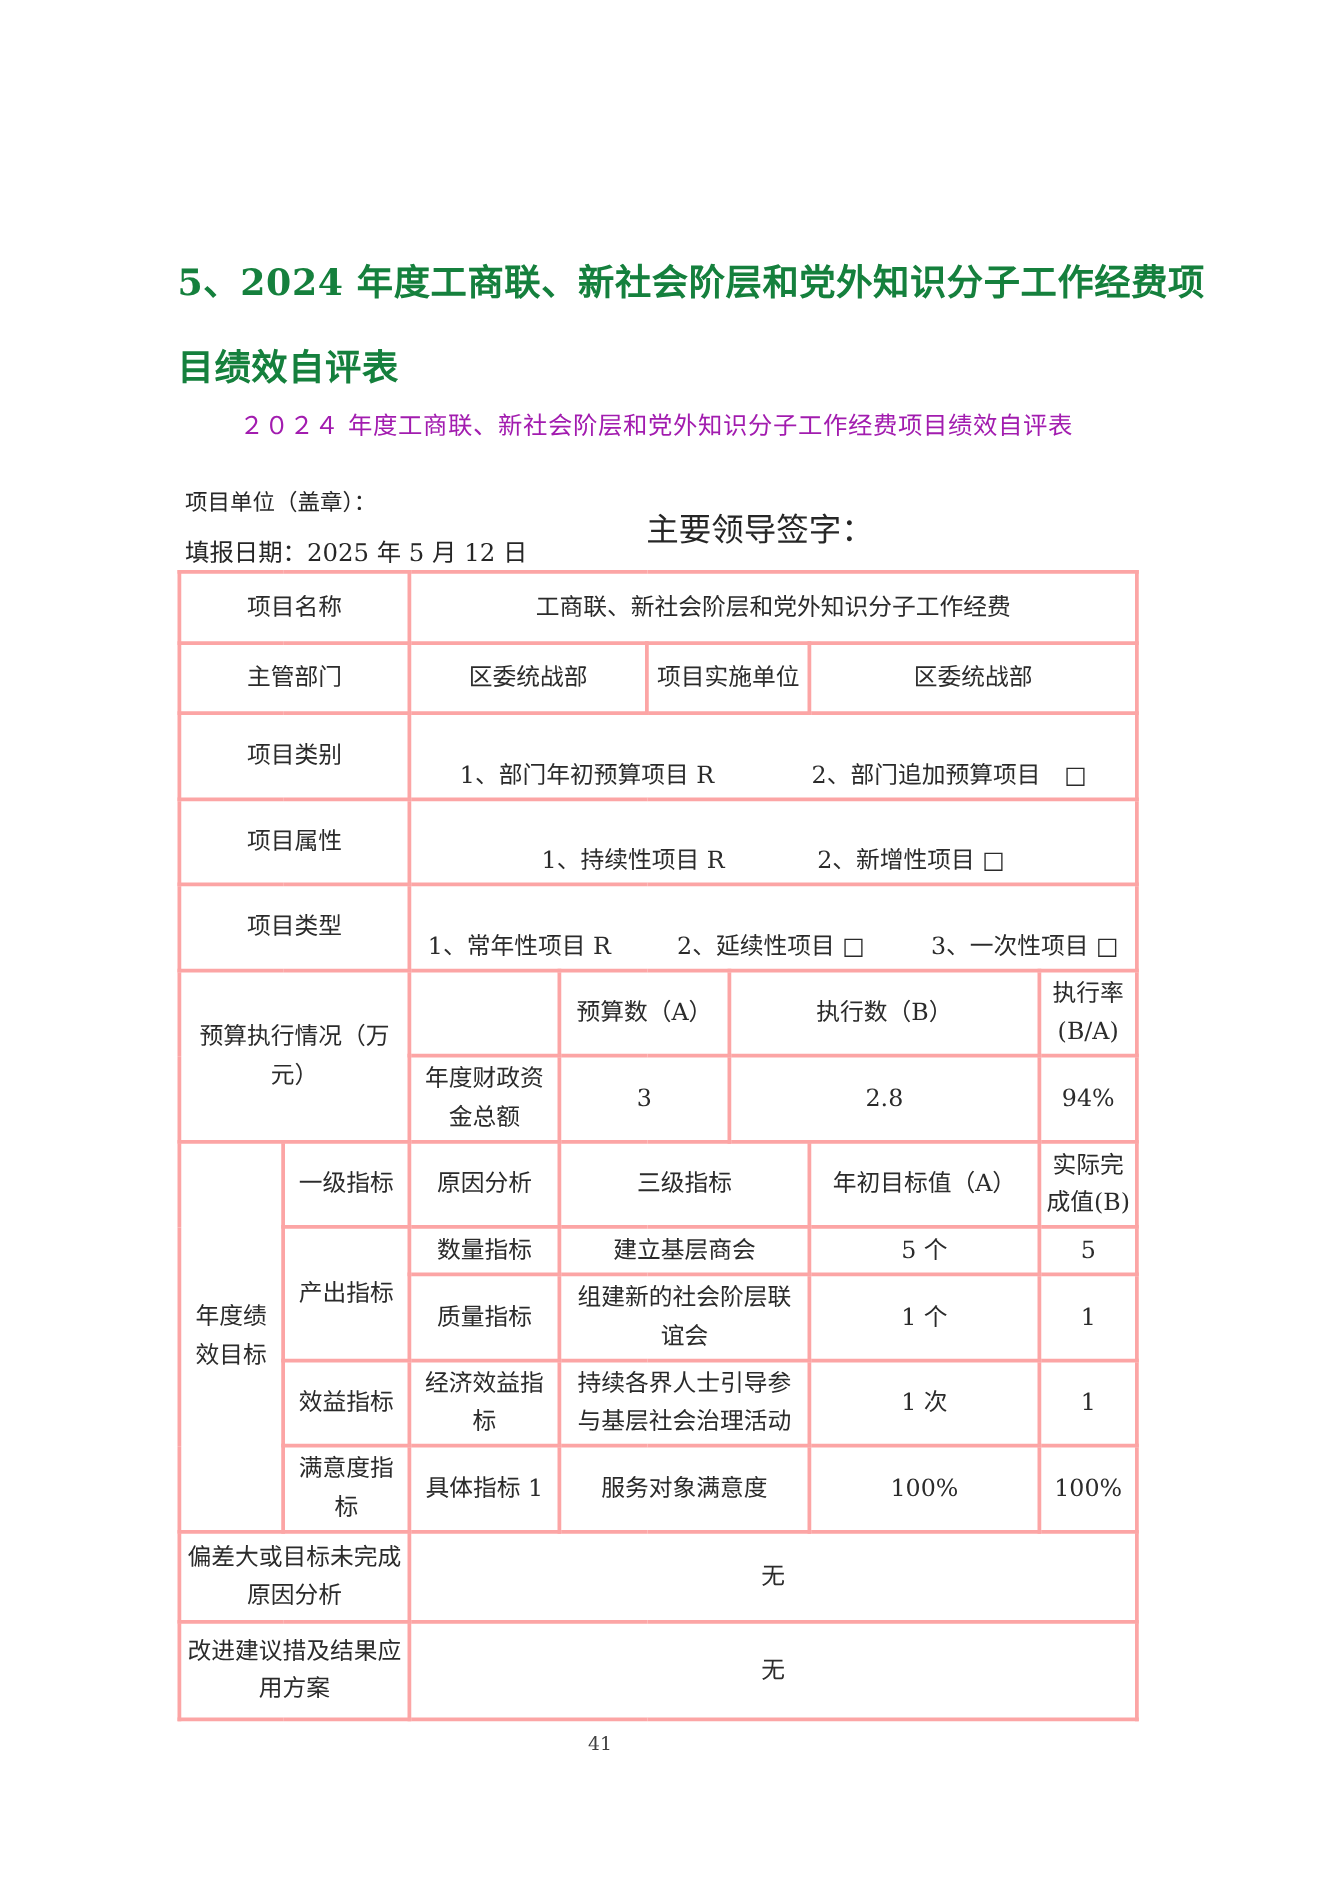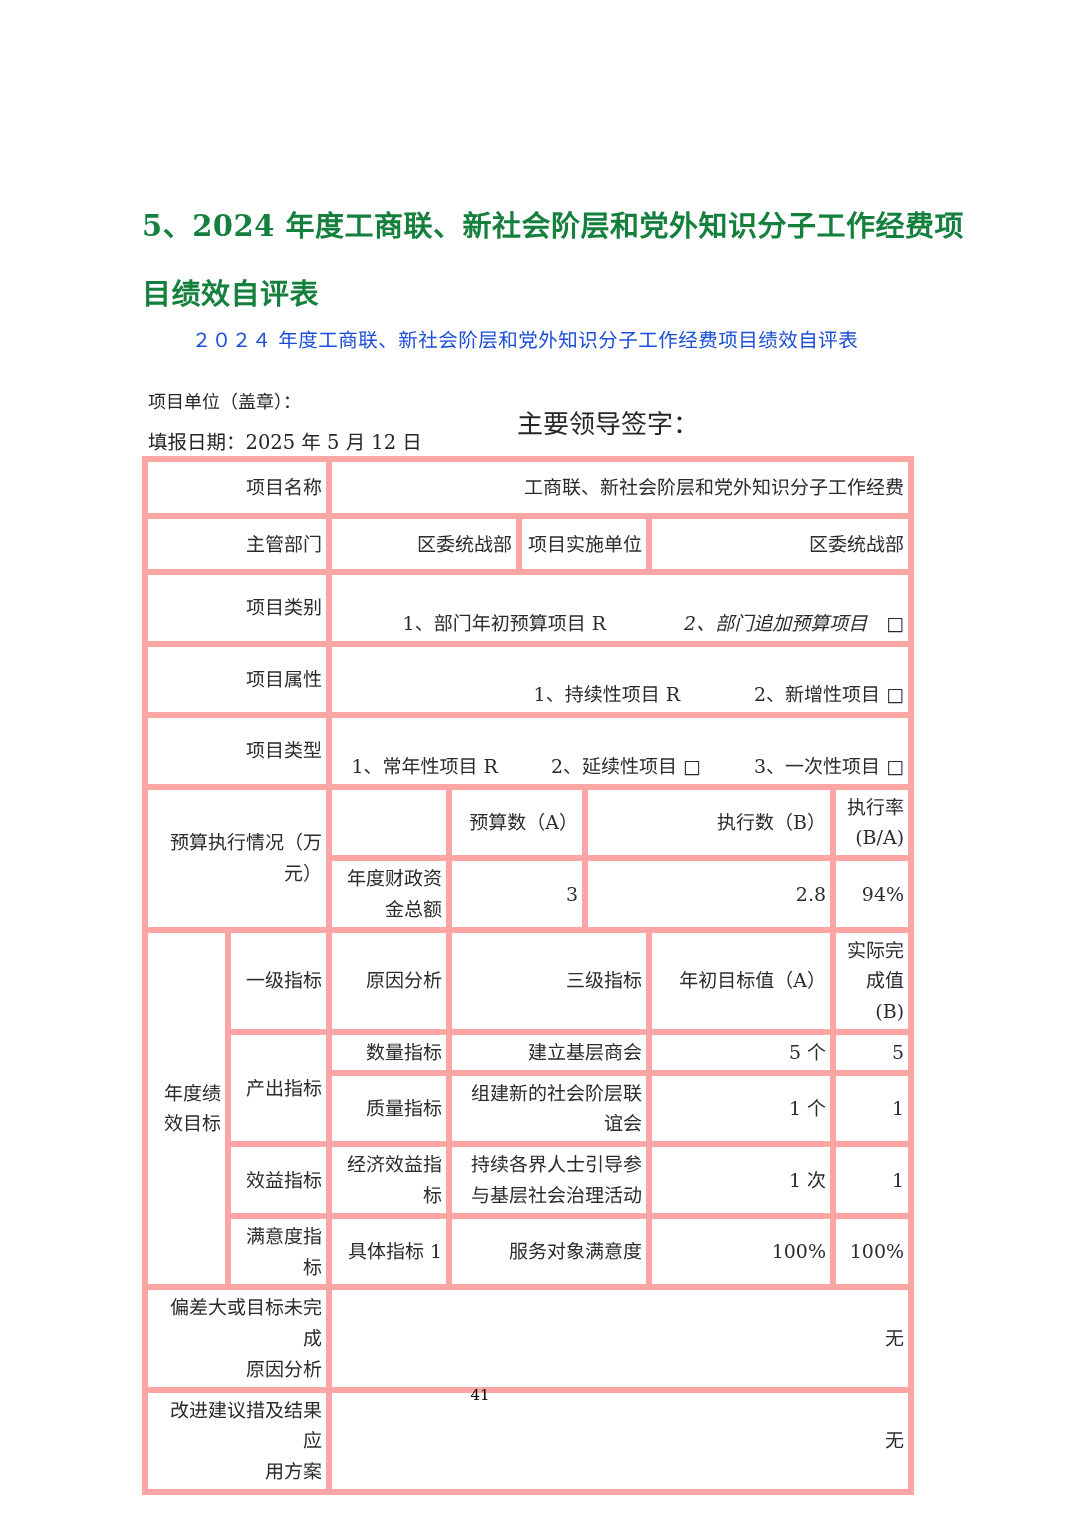--- a/index.html
+++ b/index.html
@@ -25,70 +25,70 @@
     color: #15803d;
     letter-spacing: 0.5px;
   }
   .doc-subtitle {
     position: absolute;
     top: 324px;
     left: 142px;
     width: 766px;
     text-align: center;
     font-size: 19.5px;
-    color: #1d4ed8;
+    color: #a21caf;
     letter-spacing: 0.5px;
   }
   .meta-line-1 { position: absolute; top: 387px; left: 0; width: 1074px; height: 28px; }
   .meta-unit   { position: absolute; left: 148px; top: 0; font-size: 18px; }
   .meta-leader { position: absolute; left: 517px; top: 16px; font-size: 26px; }
   .meta-line-2 {
     position: absolute;
     top: 426px;
     left: 148px;
     font-size: 19.5px;
   }
   table.form {
     position: absolute;
     top: 456px;
     left: 142px;
     width: 766px;
     table-layout: fixed;
     border-collapse: collapse;
   }
   table.form td {
-    border: 6px solid #fca5a5;
+    border: 3px solid #fca5a5;
     font-size: 19px;
     color: #2b2b2b;
-    text-align: right;
+    text-align: center;
     vertical-align: middle;
     padding: 2px 4px;
     line-height: 1.62;
     white-space: pre-line;
     overflow: hidden;
   }
   td.opts {
     text-align: left;
     padding-left: 22px;
     padding-right: 8px;
     line-height: 1.6;
   }
   .opt { display: inline; }
-  .g78 .opt + .opt  { margin-left: 78px; font-style: italic; }
+  .g78 .opt + .opt  { margin-left: 78px; }
   .g98 .opt + .opt  { margin-left: 74px; }
   .g72 .opt + .opt  { margin-left: 53px; }
   td.tight { padding-left: 0; padding-right: 0; font-size: 18.5px; }
   .page-number {
     position: absolute;
     top: 1386px;
     left: 0;
     width: 960px;
     text-align: center;
     font-size: 15px;
-    color: #000000;
+    color: #404040;
   }
 </style>
 </head>
 <body>
 
 <div class="doc-heading">5、2024 年度工商联、新社会阶层和党外知识分子工作经费项目绩效自评表</div>
 
 <div class="doc-subtitle">２０２４ 年度工商联、新社会阶层和党外知识分子工作经费项目绩效自评表</div>
 
 <div class="meta-line-1">

